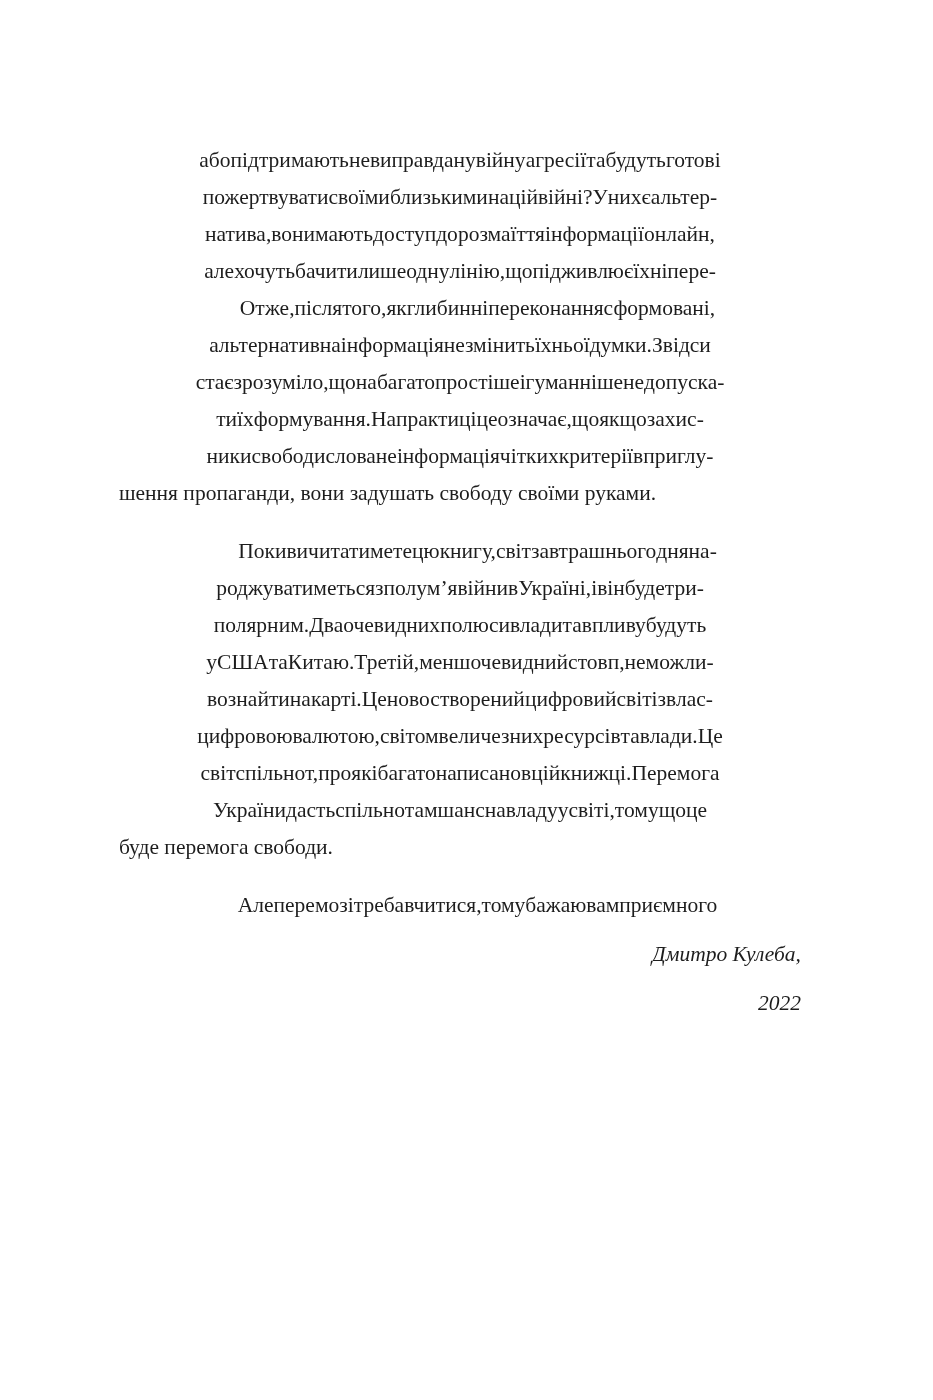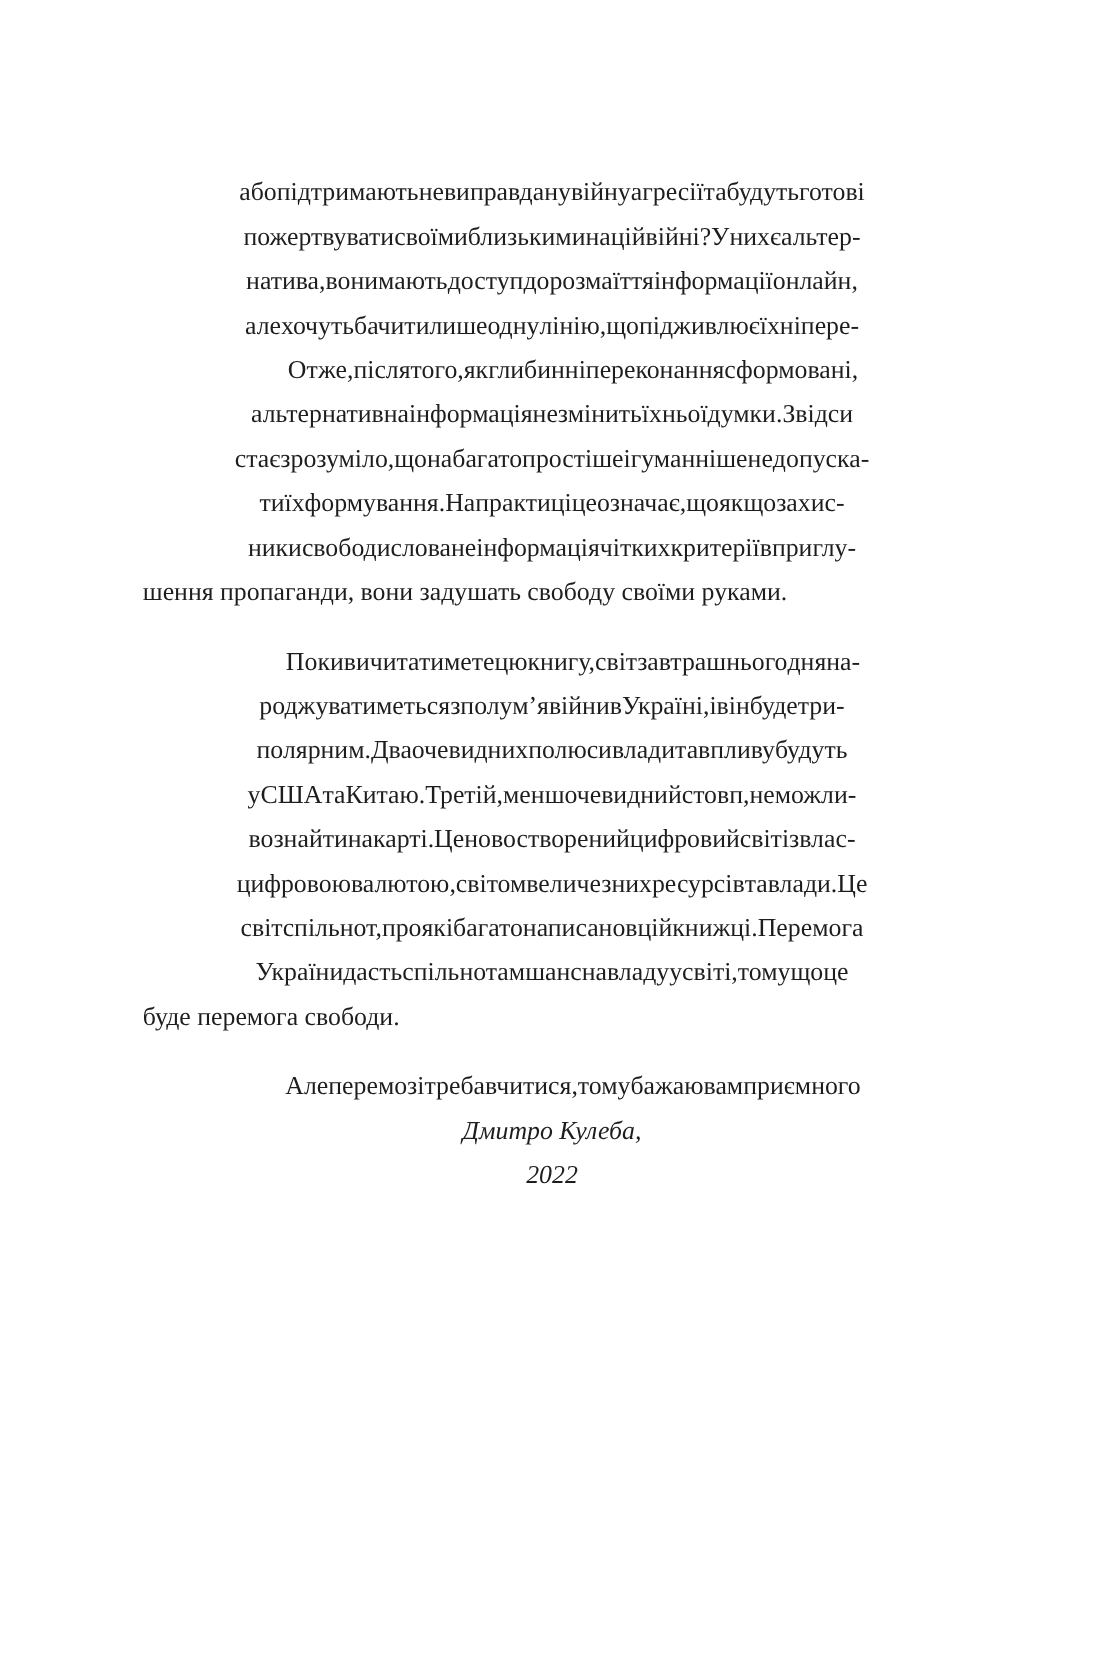--- a/index.html
+++ b/index.html
@@ -31,25 +31,26 @@
     }
     .line.last {
       justify-content: flex-start;
     }
     .line.indent {
       padding-left: 35px;
     }
     .line span.w { display: inline-block; }
     .para-gap { height: 21px; }
     .sign {
-      text-align: center;
+      text-align: right;
       font-style: italic;
       font-size: 21.5px;
       height: 37px;
       line-height: 37px;
+      margin-top: 12px;
     }
   </style>
 </head>
 <body>
 
 <div class="page">
 
   <div>
     <div class="line">
         <span class="w">або</span>

